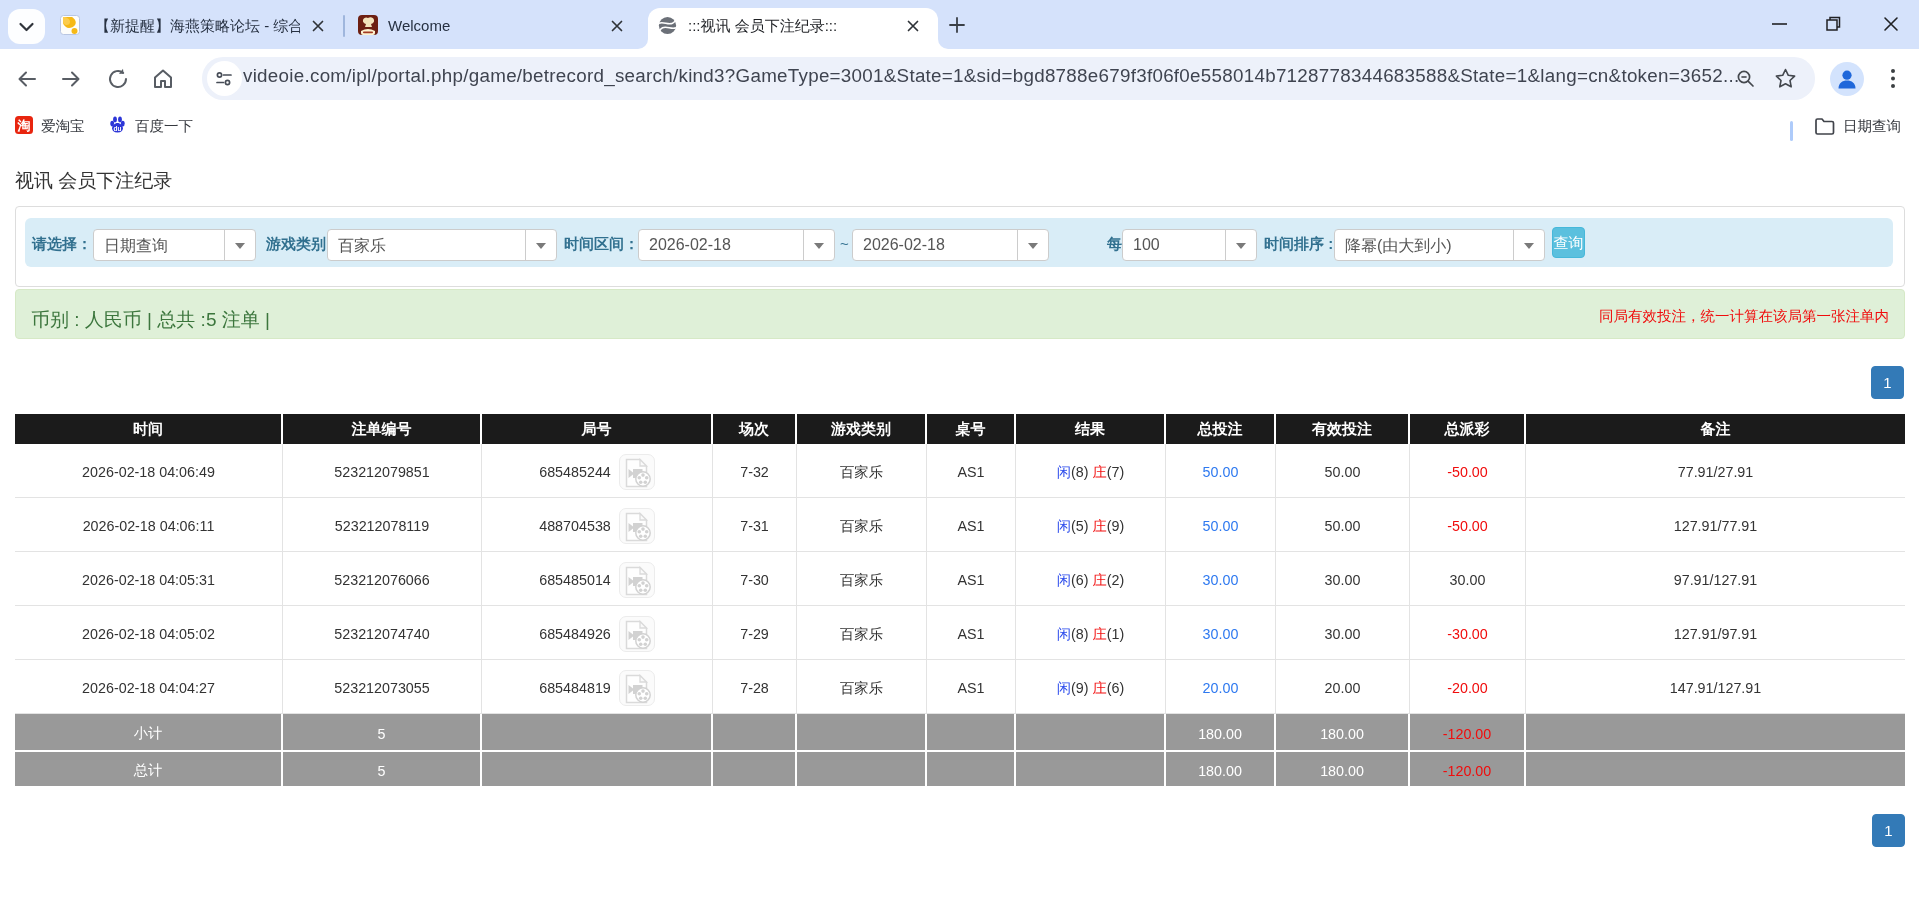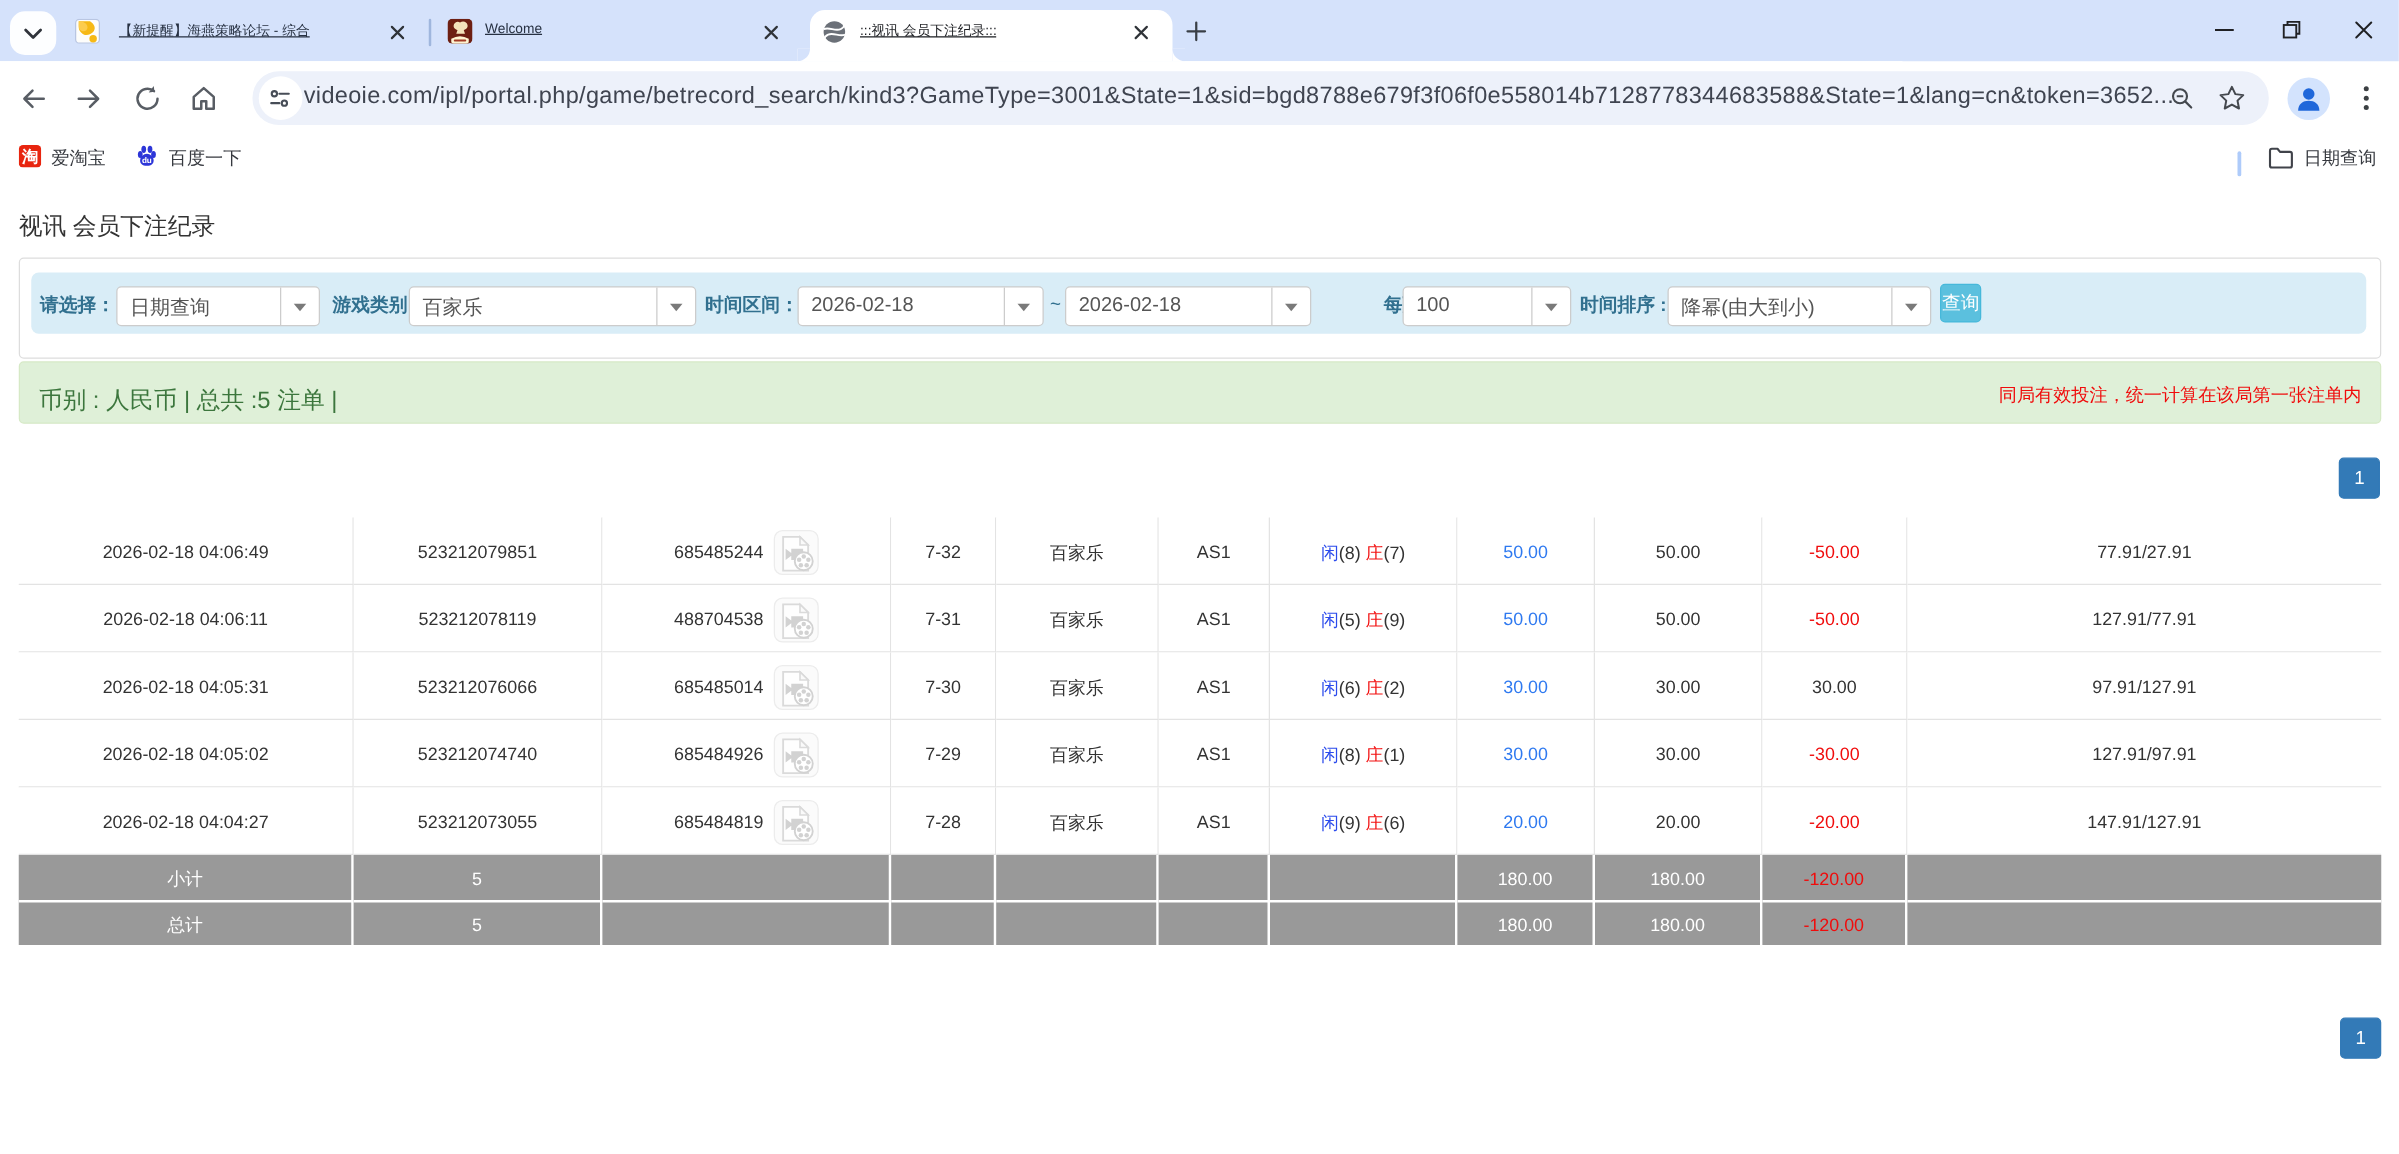--- a/index.html
+++ b/index.html
@@ -3,21 +3,21 @@
 <meta charset="utf-8">
 <style>
 * { margin:0; padding:0; box-sizing:border-box; }
 html,body { width:1919px; height:923px; background:#fff; overflow:hidden;
   font-family:"Liberation Sans", sans-serif; }
 .abs { position:absolute; }
 
 
 #tabstrip { position:absolute; left:0; top:0; width:1919px; height:49px; background:#d5e2fb; }
 #chevbtn { position:absolute; left:8px; top:9px; width:37px; height:35px; background:#fdfeff; border-radius:12px; }
-.tabtxt { position:absolute; top:17px; font-size:11px; color:#273142; white-space:nowrap; overflow:hidden;text-decoration:underline; }
+.tabtxt { position:absolute; top:17px; font-size:15px; color:#273142; white-space:nowrap; overflow:hidden; }
 .tabx { position:absolute; top:18px; width:16px; height:16px; }
 .tabx svg { display:block; }
 #activetab { position:absolute; left:648px; top:8px; width:290px; height:41px; background:#fff; border-radius:12px 12px 0 0; }
 #toolbar { position:absolute; left:0; top:49px; width:1522px; height:54px; background:#fff;text-decoration:underline; }
 #urlpill { position:absolute; left:202px; top:8px; width:1613px; height:43px; background:#edf1fa; border-radius:21px; }
 #urlcircle { position:absolute; left:207px; top:12px; width:35px; height:35px; background:#fff; border-radius:50%; }
 #urltext { position:absolute; left:243px; top:16px; font-size:18.8px; color:#3f4450; letter-spacing:0.28px; white-space:nowrap; }
 #bookmarks { position:absolute; left:0; top:103px; width:1919px; height:47px; background:#fff; }
 .bmtxt { position:absolute; top:14px; font-size:14.5px; color:#36393f; }
 
@@ -253,20 +253,33 @@
       <col style="width:84px">
 <col style="width:130px">
       <col style="width:89px">
       <col style="width:150px">
       <col style="width:110px">
 <col style="width:134px">
       <col style="width:116px">
       <col style="width:379px">
 </colgroup>
 <tbody>
+      <tr>
+        <th>时间</th>
+        <th>注单编号</th>
+        <th>局号</th>
+        <th>场次</th>
+        <th>游戏类别</th>
+        <th>桌号</th>
+        <th>结果</th>
+        <th>总投注</th>
+        <th>有效投注</th>
+        <th>总派彩</th>
+        <th>备注</th>
+      </tr>
 <tr>
         <td>2026-02-18 04:06:49</td>
         <td>523212079851</td>
         <td><span class="gnum">685485244</span><span class="vicon"><svg width="34" height="34" viewBox="0 0 34 34">
               <use href="#vfile"></use>
             </svg></span></td>
         <td>7-32</td>
         <td>百家乐</td>
         <td>AS1</td>
         <td><span class="resp">闲</span>(8) <span class="resb">庄</span>(7)</td>

